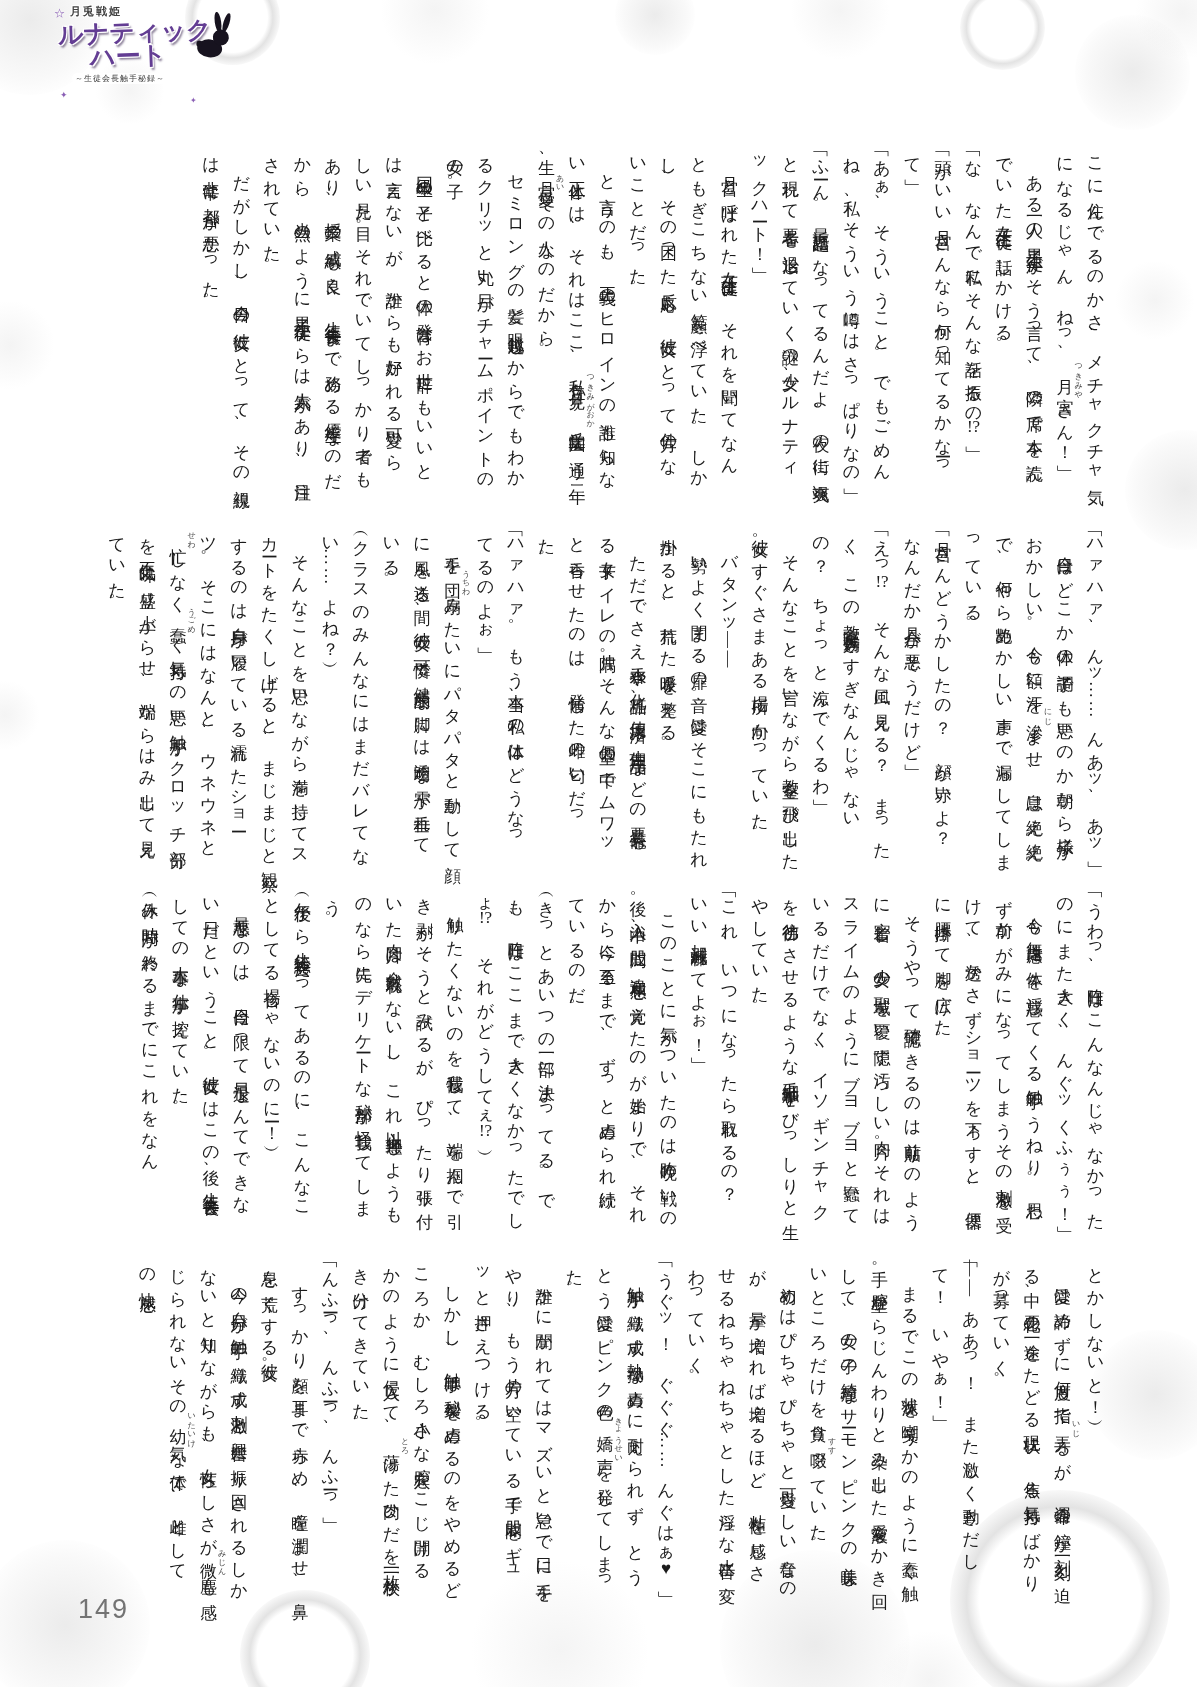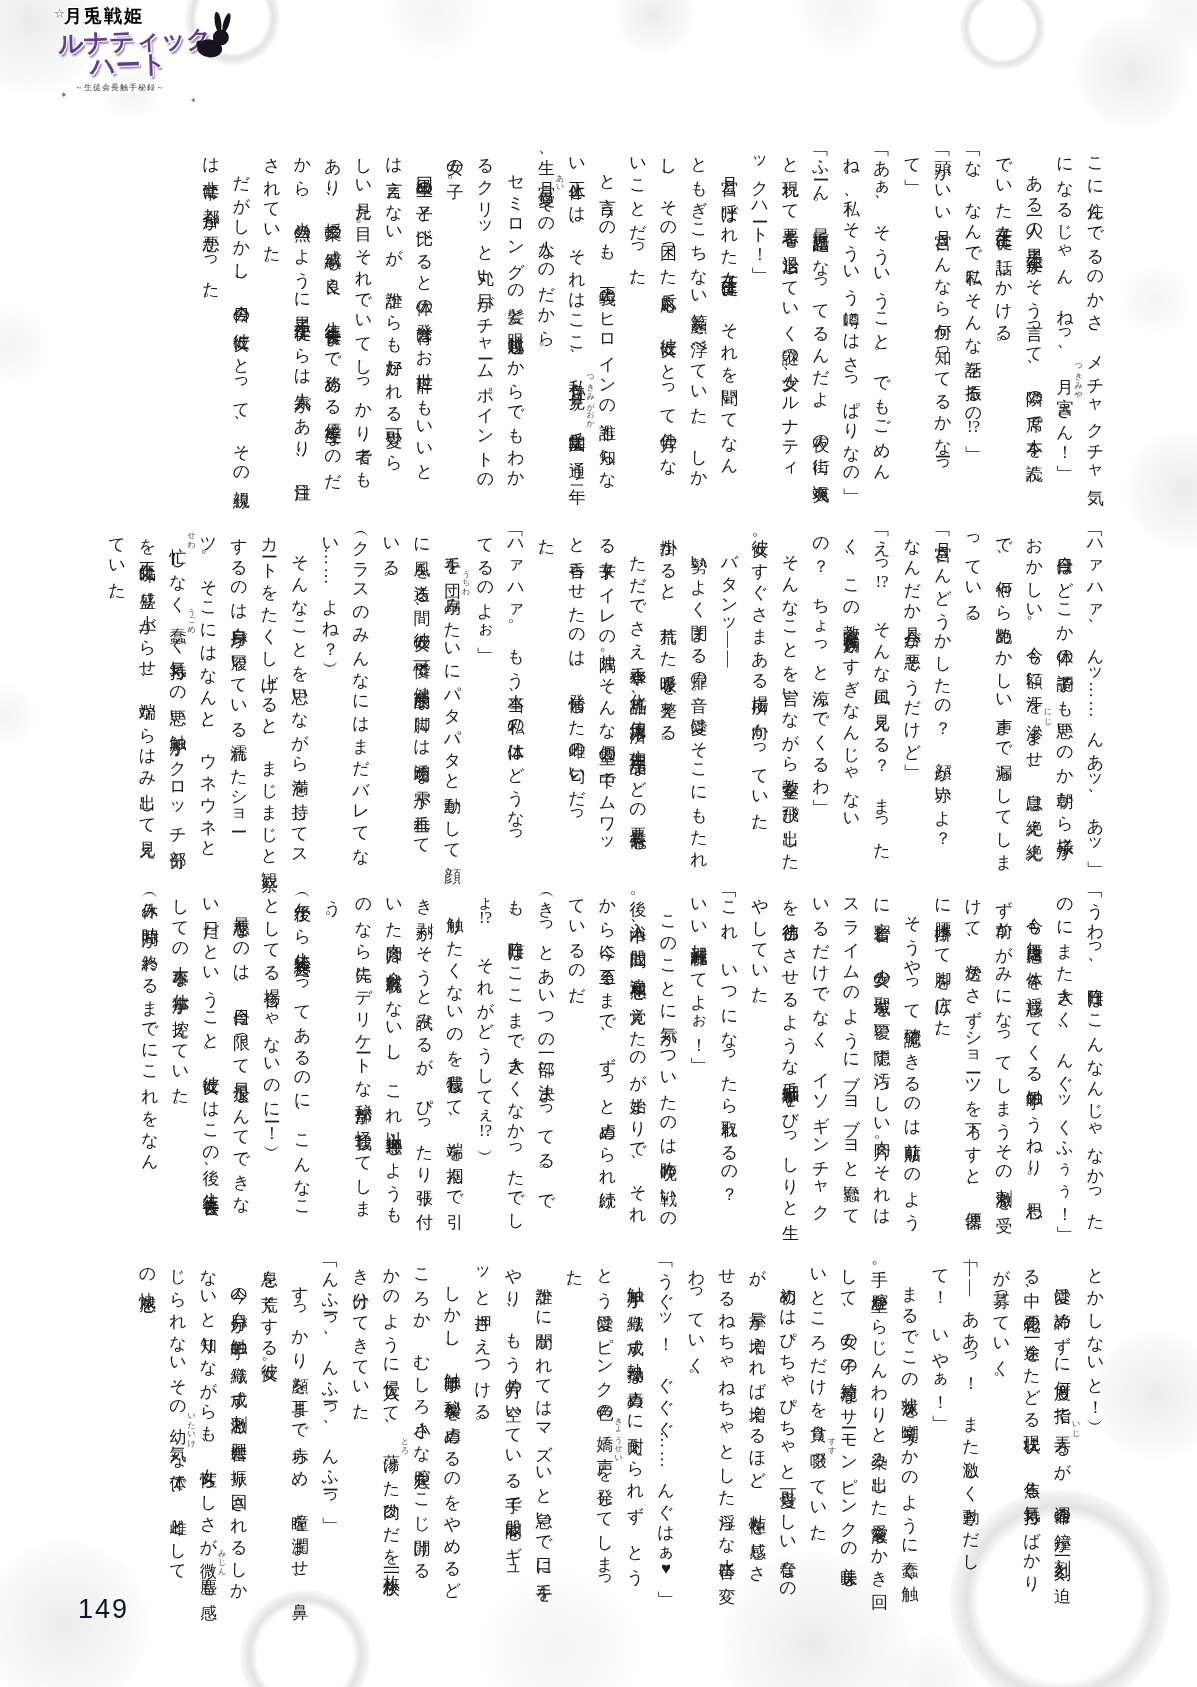--- a/index.html
+++ b/index.html
@@ -25,23 +25,23 @@
   #band3{top:887px;}
   #band4{top:1257px;}
   .band p{margin:0;padding:0;}
   .band p.indent{text-indent:1em;}
   ruby rt{font-size:8px;letter-spacing:0;opacity:.85;}
   .tcy{text-combine-upright:all;letter-spacing:0;}
   
   #logo{position:absolute;left:58px;top:4px;width:180px;height:122px;z-index:2;}
   .logo-small{
     font-family:"Liberation Sans","DejaVu Sans",sans-serif;
-    font-size:18px;font-weight:bold;color:#000000;letter-spacing:2px;
+    font-size:11px;font-weight:bold;color:#404040;letter-spacing:2px;
     text-shadow:1px 1px 0 #fff,-1px -1px 0 #fff,1px -1px 0 #fff,-1px 1px 0 #fff;
-    margin-left:6px;
+    margin-left:12px;
   }
   .logo-main{
     font-family:"Liberation Sans","DejaVu Sans",sans-serif;
     font-weight:bold;font-size:25px;line-height:25px;color:#633d93;
     text-shadow:1px 1px 0 #fff,-1px -1px 0 #fff,1px -1px 0 #fff,-1px 1px 0 #fff,2px 3px 2px rgba(45,25,70,0.55);
     transform:rotate(-2deg);white-space:nowrap;
   }
   .logo-main2{margin-left:32px;margin-top:-2px;}
   .logo-sub{
     display:inline-block;margin-left:14px;margin-top:3px;
@@ -51,21 +51,21 @@
   }
   .logo-star{position:absolute;font-size:11px;color:#8a5fb5;text-shadow:0 0 2px #fff;}
   #star-a{left:-4px;top:2px;}
   #star-b{left:2px;top:86px;font-size:9px;}
   #star-c{left:132px;top:92px;font-size:8px;}
   #rabbit{position:absolute;right:2px;top:8px;width:40px;height:48px;transform:rotate(6deg);}
   
   #pagenum{
     position:absolute;left:78px;top:1594px;z-index:2;
     font-family:"Liberation Sans","DejaVu Sans",sans-serif;
-    font-size:27px;color:#0f172a;letter-spacing:2px;text-align:center;
+    font-size:27px;color:#737373;letter-spacing:2px;text-align:center;
   }
 </style>
 </head>
 <body>
 
 <div id="page">
 
   <div class="bk bk-soft" style="left:-45px;top:-55px;width:150px;height:150px;"></div>
   <div class="bk bk-ring" style="left:185px;top:-30px;width:95px;height:95px;"></div>
   <div class="bk bk-faint" style="left:95px;top:55px;width:70px;height:70px;"></div>

